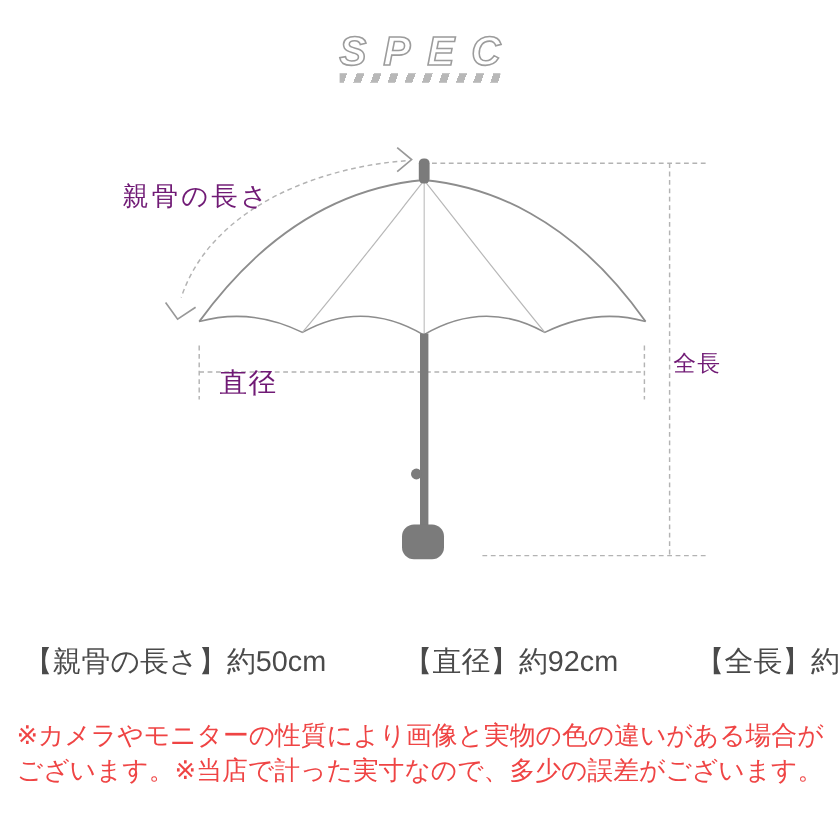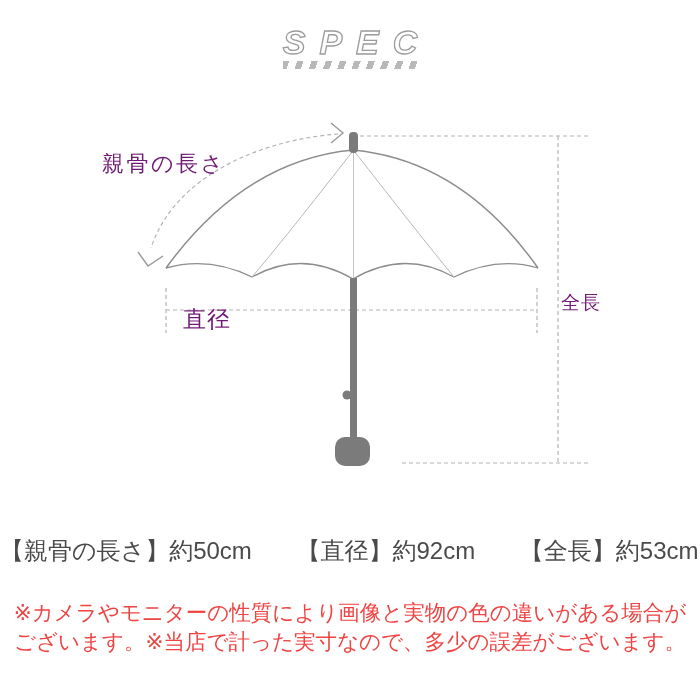--- a/index.html
+++ b/index.html
@@ -48,21 +48,21 @@
   .spec-line {
     position: absolute;
     top: 535px;
     left: 0;
     width: 700px;
     text-align: center;
     font-size: 24px;
     color: #4a4a4a;
     white-space: nowrap;
   }
-  .spec-item { display: inline-block; }
+  .spec-item { display: inline-block; padding-left: 20px; }
   .spec-item + .spec-item { margin-left: 38px; }
 
   
   .disclaimer {
     position: absolute;
     top: 599px;
     left: 0;
     width: 700px;
     text-align: center;
     font-size: 21.5px;

